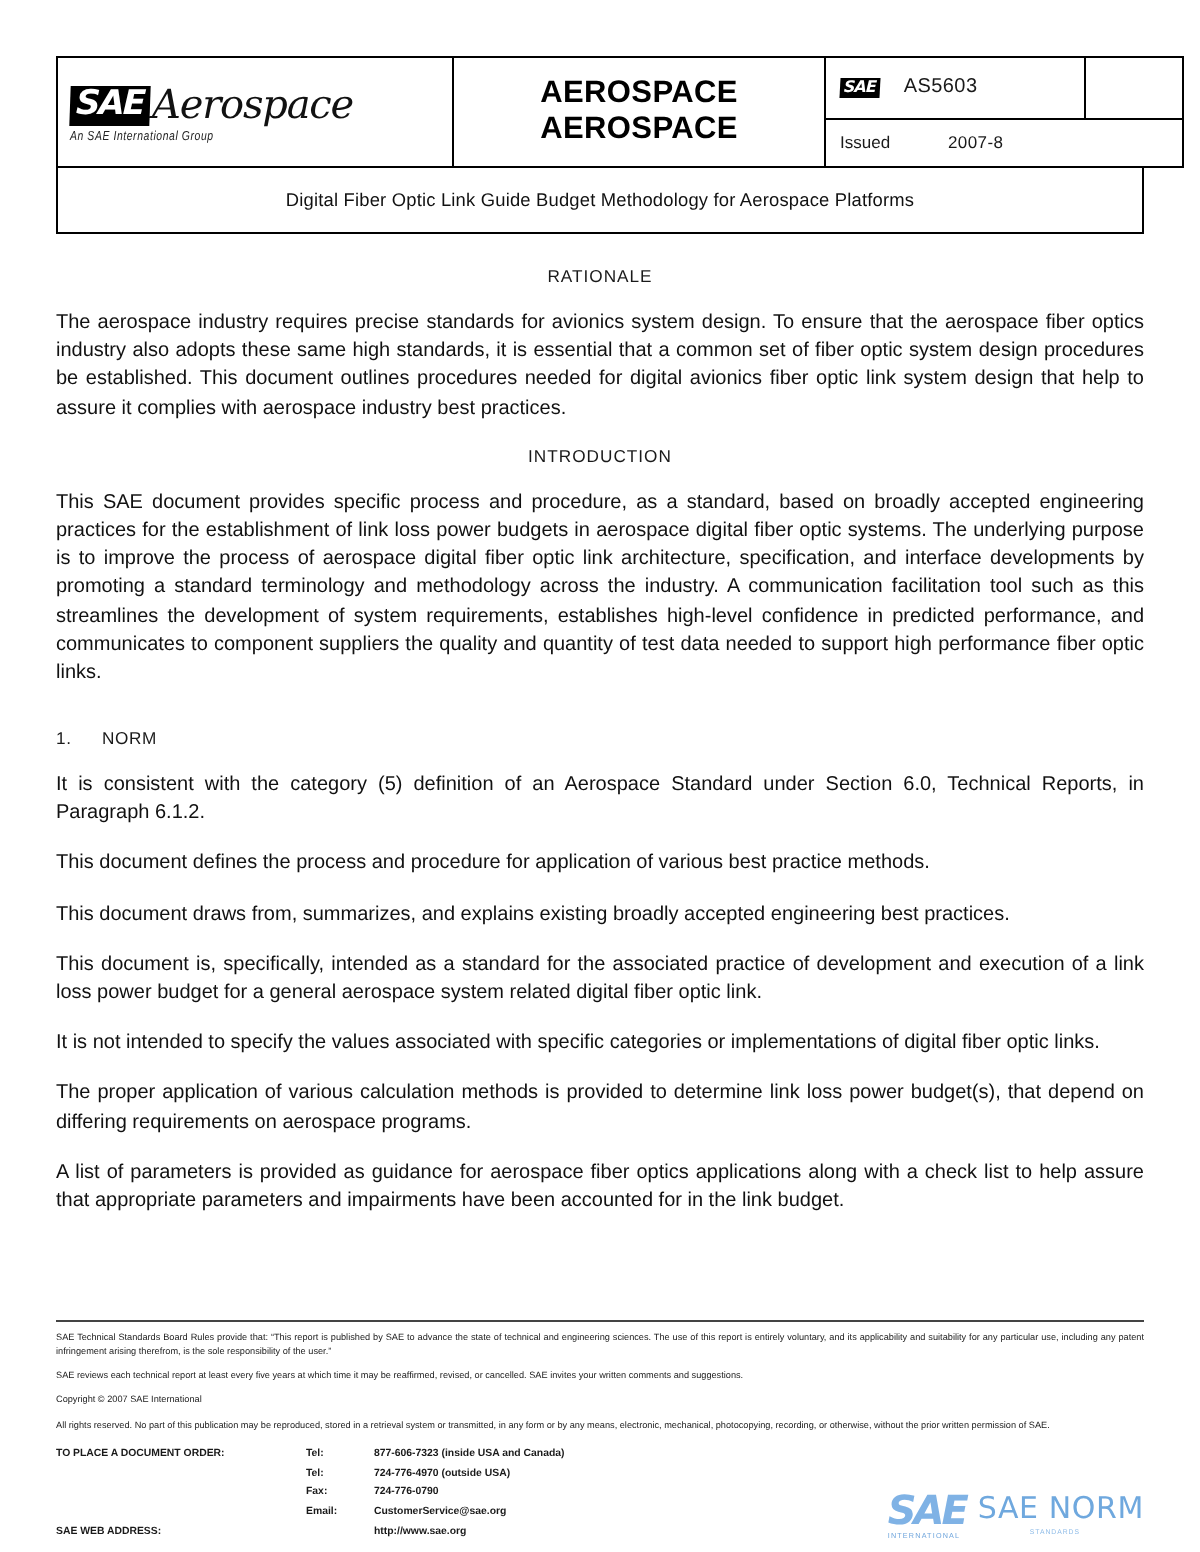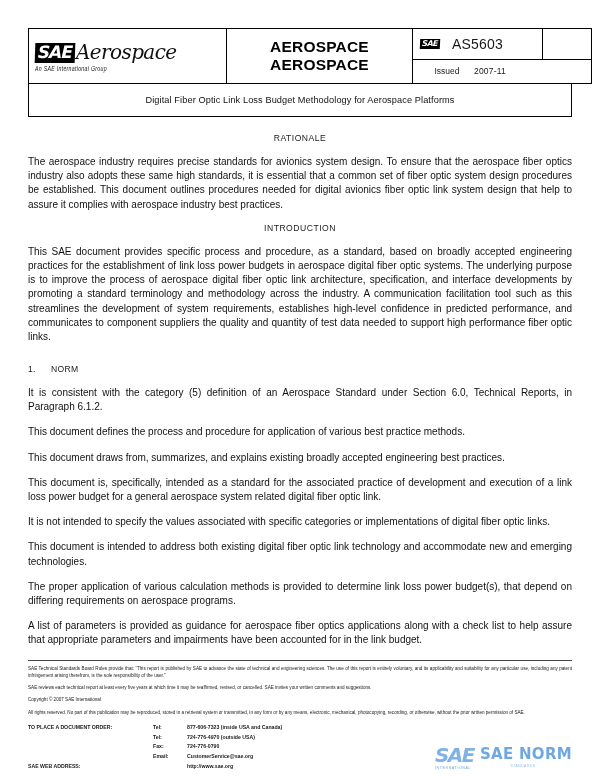--- a/index.html
+++ b/index.html
@@ -48,21 +48,20 @@
     width: 122px;
     height: 27px;
     padding-left: 7px !important;
   }
   .cell-rev {
     width: 48px;
   }
   .cell-issued {
     height: 21px;
     padding-left: 7px !important;
-    text-align: center;
   }
 
   
   .sae-lockup {
     display: flex;
     align-items: flex-start;
     line-height: 1;
   }
   .sae-badge {
     display: inline-block;
@@ -113,21 +112,21 @@
     color: #fff;
     font-family: "DejaVu Sans", sans-serif;
     font-weight: bold;
     font-style: italic;
     font-size: 8px;
     letter-spacing: -0.5px;
     padding: 0px 2px 1px 2px;
     transform: skewX(-3deg);
   }
   .doc-id {
-    font-size: 14px;
+    font-size: 10px;
     margin-left: 12px;
     letter-spacing: 0.2px;
   }
   .issued-row {
     display: flex;
     align-items: center;
     font-size: 8.5px;
   }
   .issued-label { width: 54px; }
   .issued-date { letter-spacing: 0.2px; }
@@ -234,21 +233,21 @@
     line-height: 1;
   }
   .norm-sub {
     font-size: 3.6px;
     color: #6FA5DC;
     letter-spacing: 0.6px;
     margin-top: 1px;
   }
   .norm-text {
     font-family: "DejaVu Sans", sans-serif;
-    font-weight: bold;
+    font-weight: normal;
     font-size: 15px;
     color: #6FA8DE;
     letter-spacing: 0.3px;
     margin-left: 6px;
     line-height: 1;
   }
   .norm-text-sub {
     font-size: 3.4px;
     color: #8FBCE8;
     letter-spacing: 0.5px;
@@ -281,49 +280,48 @@
           <span class="sae-mini">SAE</span>
           <span class="doc-id">AS5603</span>
         </div>
       </td>
       <td class="cell-rev"></td>
     </tr>
     <tr>
       <td class="cell-issued" colspan="2">
         <div class="issued-row">
           <span class="issued-label">Issued</span>
-          <span class="issued-date">2007-11</span>
+          <span class="issued-date">2007-8</span>
         </div>
       </td>
     </tr>
   </tbody>
     </table>
 
   <div class="title-bar">
-    <div class="title-text">Digital Fiber Optic Link Loss Budget Methodology for Aerospace Platforms</div>
+    <div class="title-text">Digital Fiber Optic Link Guide Budget Methodology for Aerospace Platforms</div>
   </div>
 
   <div class="body">
 
     <div class="sec-head">RATIONALE</div>
     <p class="para">The aerospace industry requires precise standards for avionics system design. To ensure that the aerospace fiber optics industry also adopts these same high standards, it is essential that a common set of fiber optic system design procedures be established. This document outlines procedures needed for digital avionics fiber optic link system design that help to assure it complies with aerospace industry best practices.</p>
 
     <div class="sec-head sp2">INTRODUCTION</div>
     <p class="para">This SAE document provides specific process and procedure, as a standard, based on broadly accepted engineering practices for the establishment of link loss power budgets in aerospace digital fiber optic systems.  The underlying purpose is to improve the process of aerospace digital fiber optic link architecture, specification, and interface developments by promoting a standard terminology and methodology across the industry. A communication facilitation tool such as this streamlines the development of system requirements, establishes high-level confidence in predicted performance, and communicates to component suppliers the quality and quantity of test data needed to support high performance fiber optic links.</p>
 
     <div class="num-head">
       <span class="n">1.</span><span>NORM</span>
     </div>
 
     <p class="para">It is consistent with the category (5) definition of an Aerospace Standard under Section 6.0, Technical Reports, in Paragraph 6.1.2.</p>
     <p class="para">This document defines the process and procedure for application of various best practice methods.</p>
     <p class="para">This document draws from, summarizes, and explains existing broadly accepted engineering best practices.</p>
     <p class="para">This document is, specifically, intended as a standard for the associated practice of development and execution of a link loss power budget for a general aerospace system related digital fiber optic link.</p>
     <p class="para">It is not intended to specify the values associated with specific categories or implementations of digital fiber optic links.</p>
-    <p class="para">This document is intended to address both existing digital fiber optic link technology and accommodate new and emerging technologies.</p>
     <p class="para">The proper application of various calculation methods is provided to determine link loss power budget(s), that depend on differing requirements on aerospace programs.</p>
     <p class="para">A list of parameters is provided as guidance for aerospace fiber optics applications along with a check list to help assure that appropriate parameters and impairments have been accounted for in the link budget.</p>
 
   </div>
 
   <div class="footer">
     <hr class="foot-rule">
 
     <p class="foot-p">SAE Technical Standards Board Rules provide that: “This report is published by SAE to advance the state of technical and engineering sciences.  The use of this report is entirely voluntary, and its applicability and suitability for any particular use, including any patent infringement arising therefrom, is the sole responsibility of the user.”</p>
     <p class="foot-p single">SAE reviews each technical report at least every five years at which time it may be reaffirmed, revised, or cancelled.  SAE invites your written comments and suggestions.</p>

